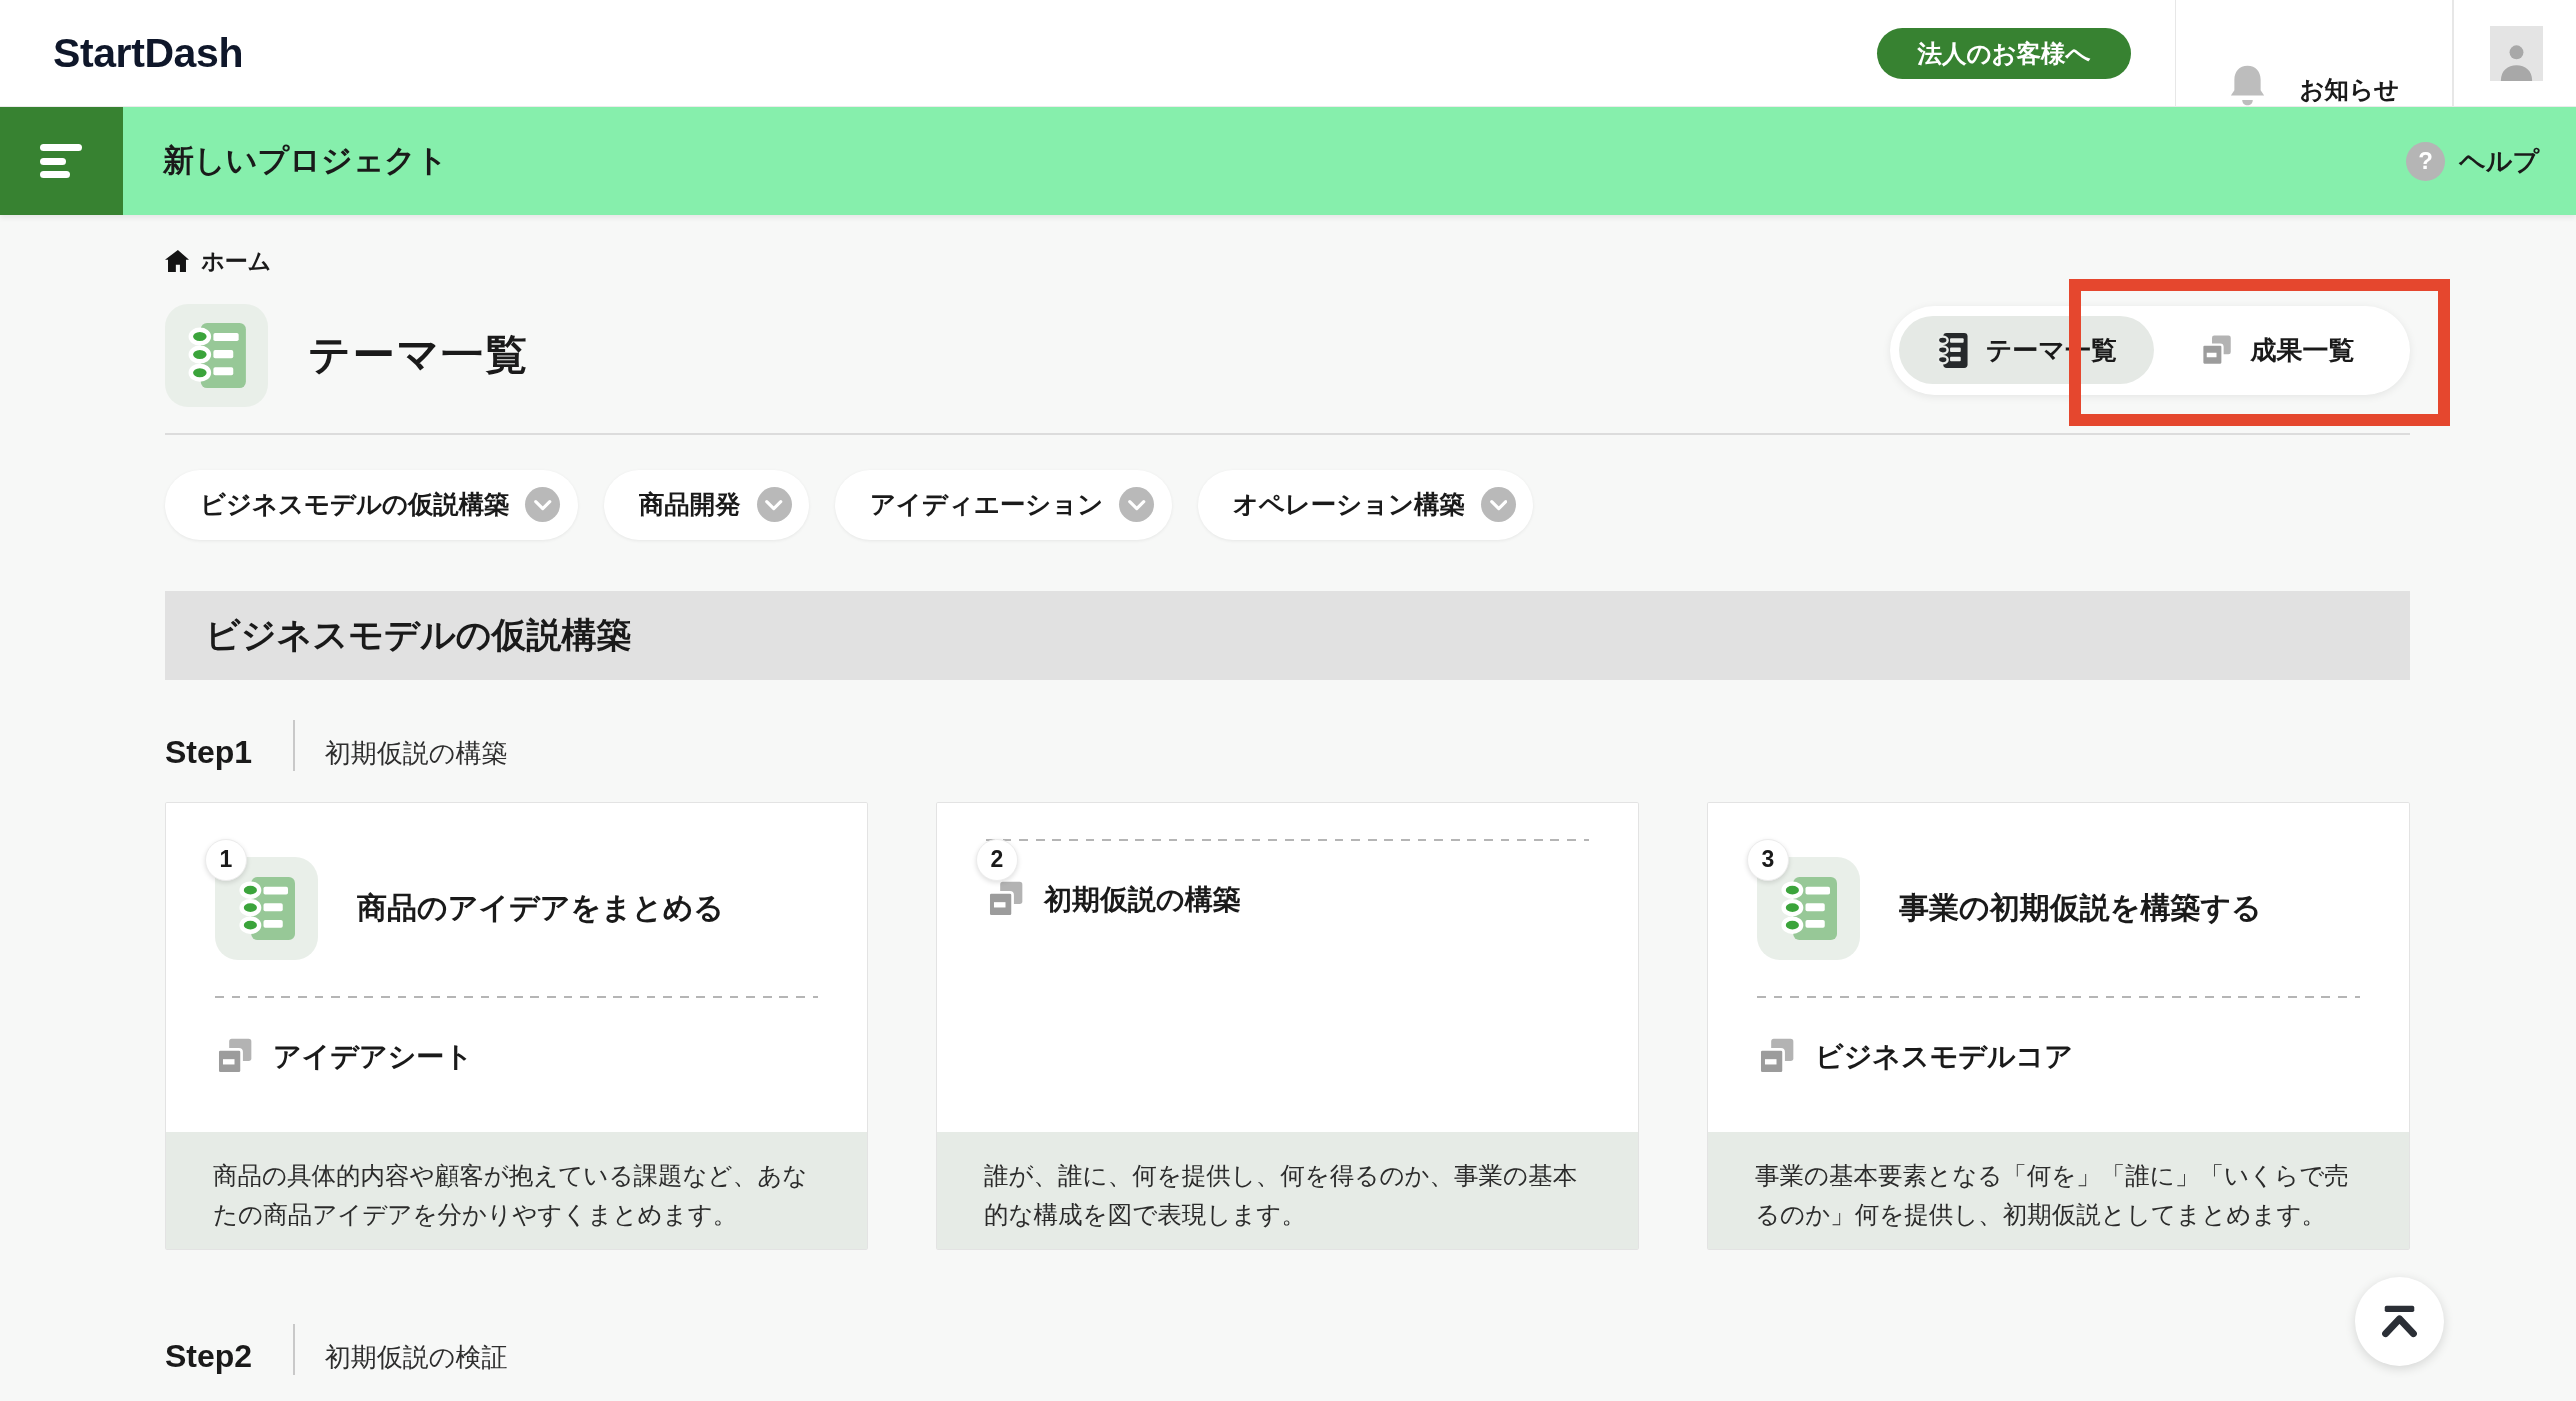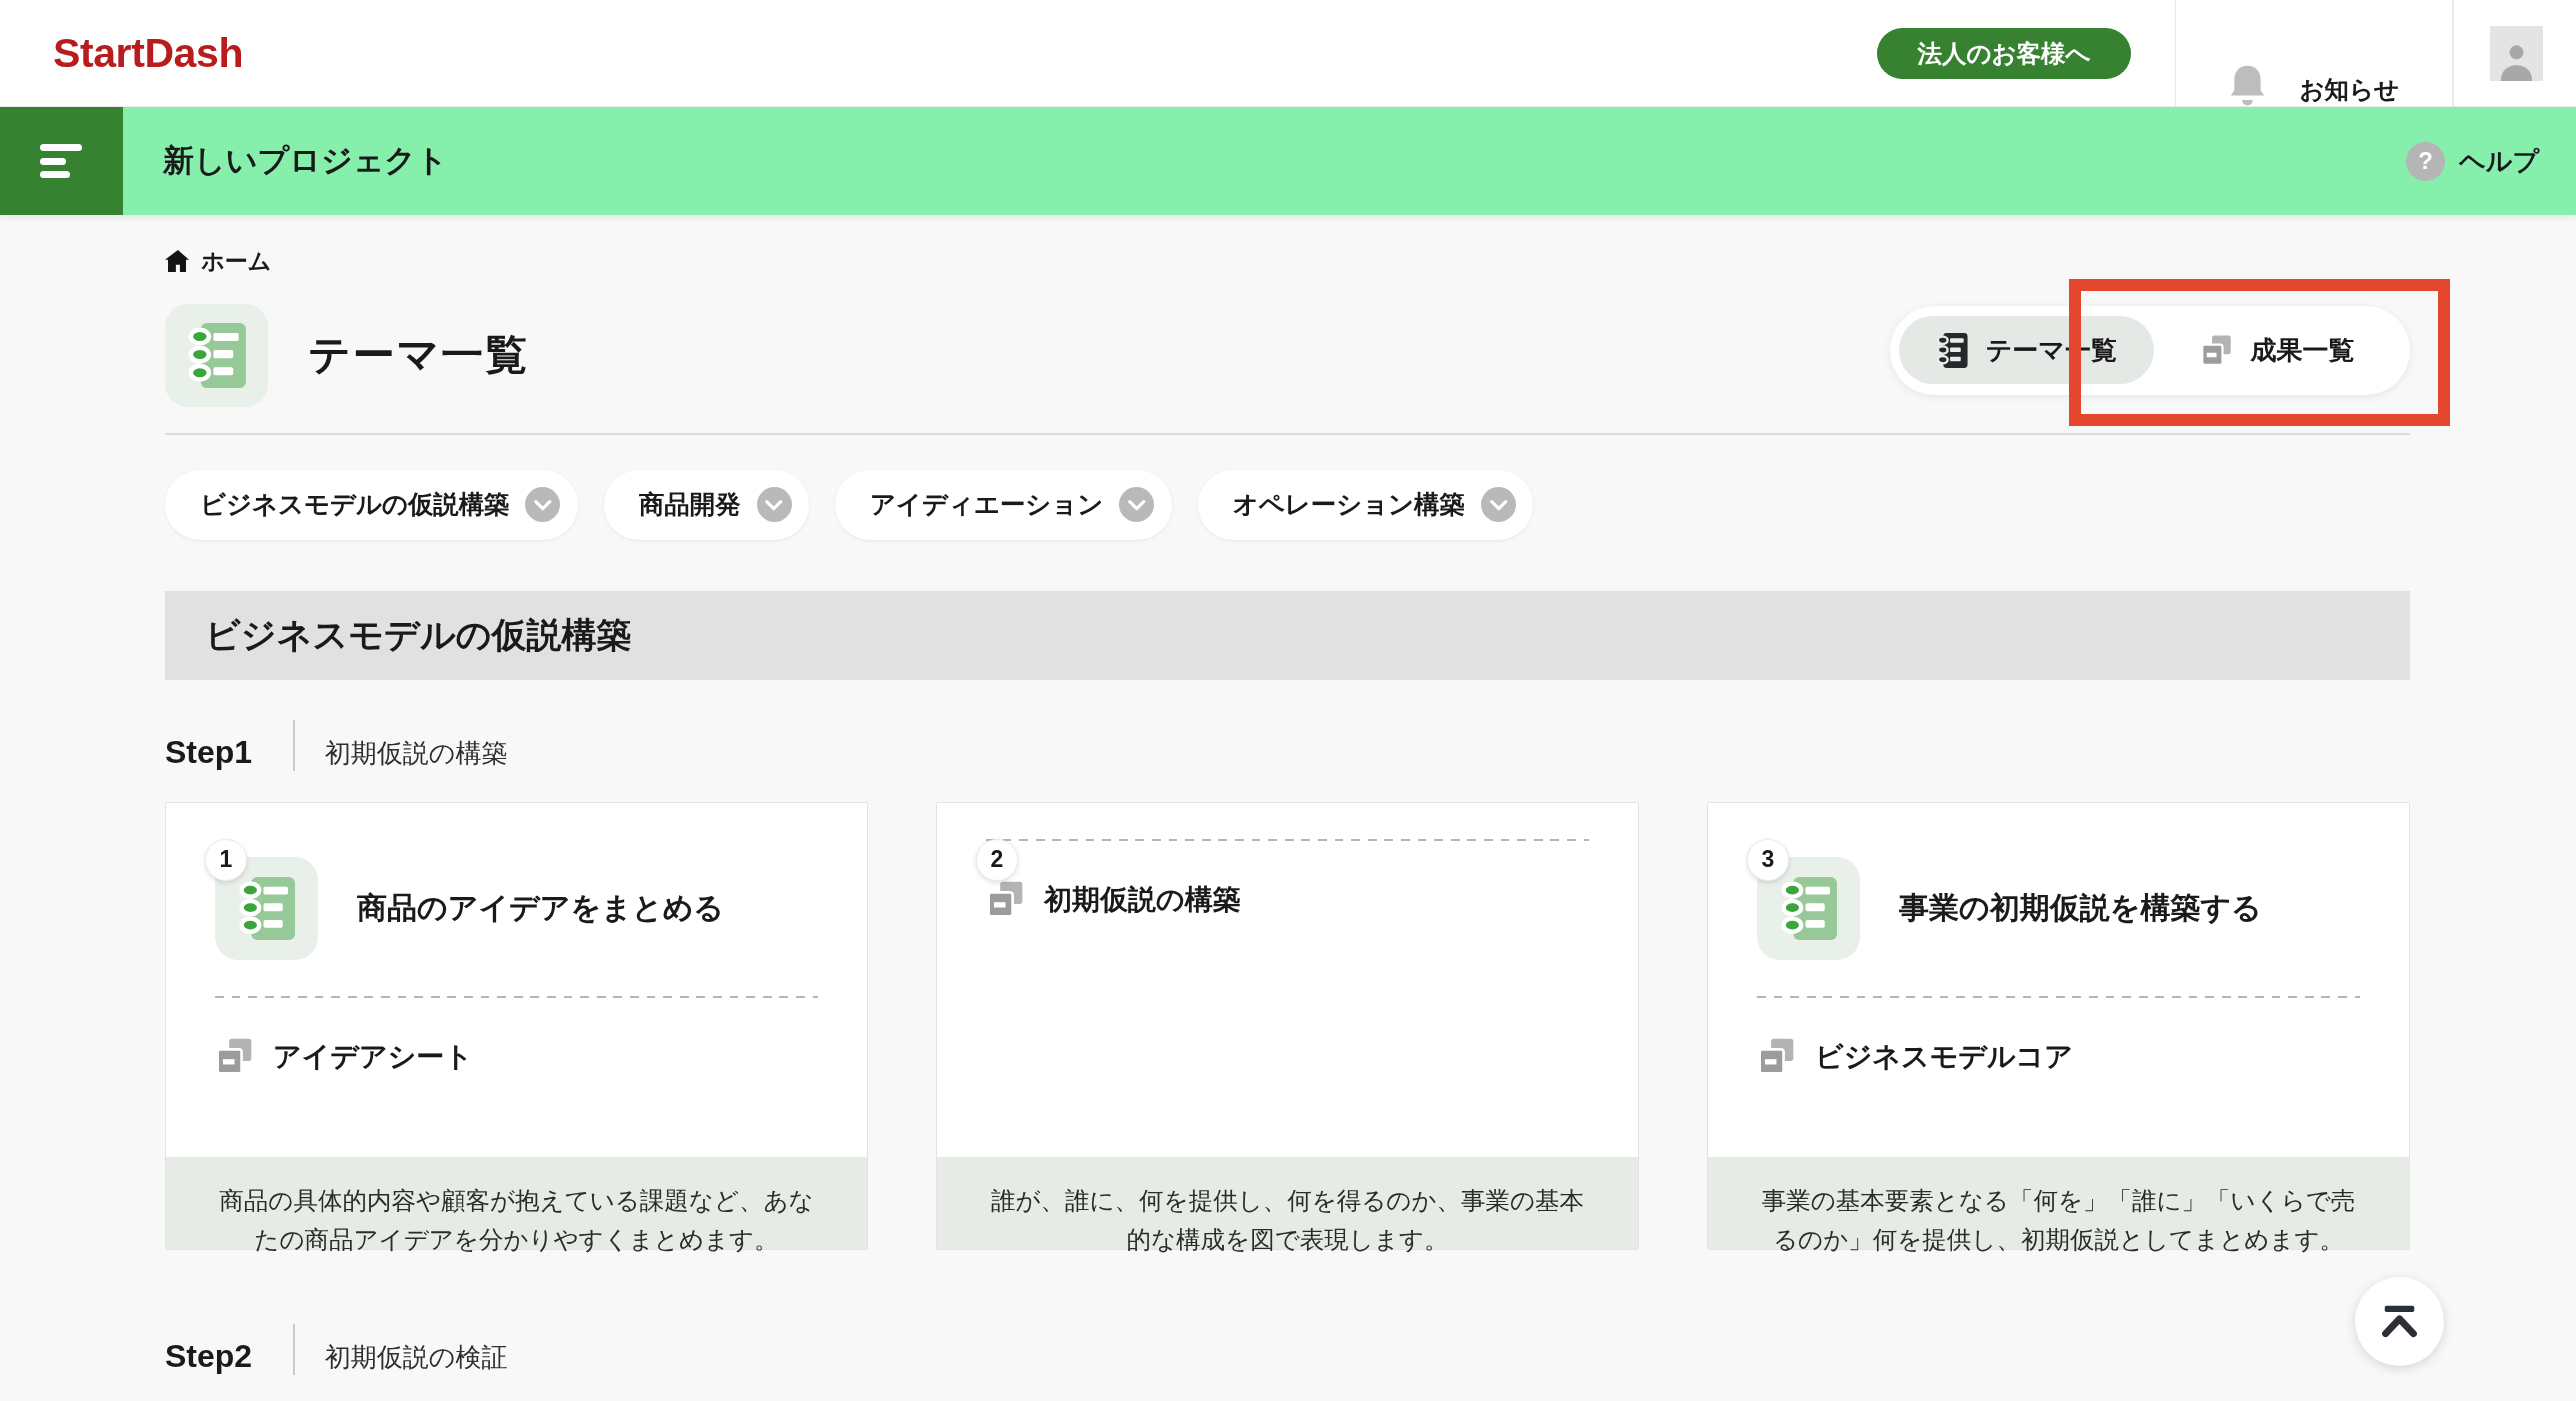--- a/index.html
+++ b/index.html
@@ -6,21 +6,21 @@
   html,body { width:2576px; height:1402px; }
   body {
     font-family:"Liberation Sans","DejaVu Sans",sans-serif;
     background:#f7f8f7; color:#1a1a1a; position:relative; overflow:hidden;
   }
   
   .topbar{
     height:107px; background:#fff; border-bottom:1.8px solid #ececec;
     display:flex; align-items:center; padding-left:53px;
   }
-  .logo{ font-size:41px; font-weight:800; letter-spacing:-0.4px; color:#b91c1c; }
+  .logo{ font-size:41px; font-weight:800; letter-spacing:-0.4px; color:#0f172a; }
   .topbar-right{ margin-left:auto; display:flex; align-items:stretch; height:100%; }
   .corp-btn{
     align-self:center; height:51px; padding:0 40px; border:none; border-radius:25.4px;
     background:#378231; color:#fff; font-size:24.5px; font-weight:bold;
     display:flex; align-items:center; margin-right:44px; cursor:pointer;
     font-family:inherit;
   }
   .top-divider{ width:1.8px; background:#e7e7e7; height:100%; }
   .notify-cell{ display:flex; align-items:flex-end; gap:33px; padding:0 53px; cursor:pointer; }
   .notify-label{ font-size:24.5px; font-weight:bold; }
@@ -107,22 +107,22 @@
     display:flex; align-items:center; justify-content:center;
   }
   .card-title{ font-size:30px; font-weight:bold; line-height:1.35; }
   .card-dashes{
     margin:36px 49px 0; height:2.6px;
     background:repeating-linear-gradient(90deg,#b5b5b5 0 8.8px,transparent 8.8px 16.6px);
   }
   .artifact-row{ margin:39px 49px 0; display:flex; align-items:center; gap:19px; }
   .artifact-label{ font-size:28px; font-weight:bold;font-family:Liberation Mono, monospace; }
   .card-footer{
-    position:absolute; left:0; right:0; bottom:0; height:92px; background:#e6ebe6;
-    padding:24.5px 47px 0; font-size:24.5px; line-height:1.6; color:#2b2b2b;text-align:center;
+    position:absolute; left:0; right:0; bottom:0; height:117px; background:#e6ebe6;
+    padding:24.5px 47px 0; font-size:24.5px; line-height:1.6; color:#2b2b2b;
   }
   
   .scroll-top{
     position:absolute; left:2355px; top:1277px; width:89px; height:89px; border:none;
     border-radius:50%; background:#fff; box-shadow:0 2.6px 10.5px rgba(0,0,0,.14);
     display:flex; align-items:center; justify-content:center; cursor:pointer;
   }
   svg{ display:block; }
 </style>
 </head>

